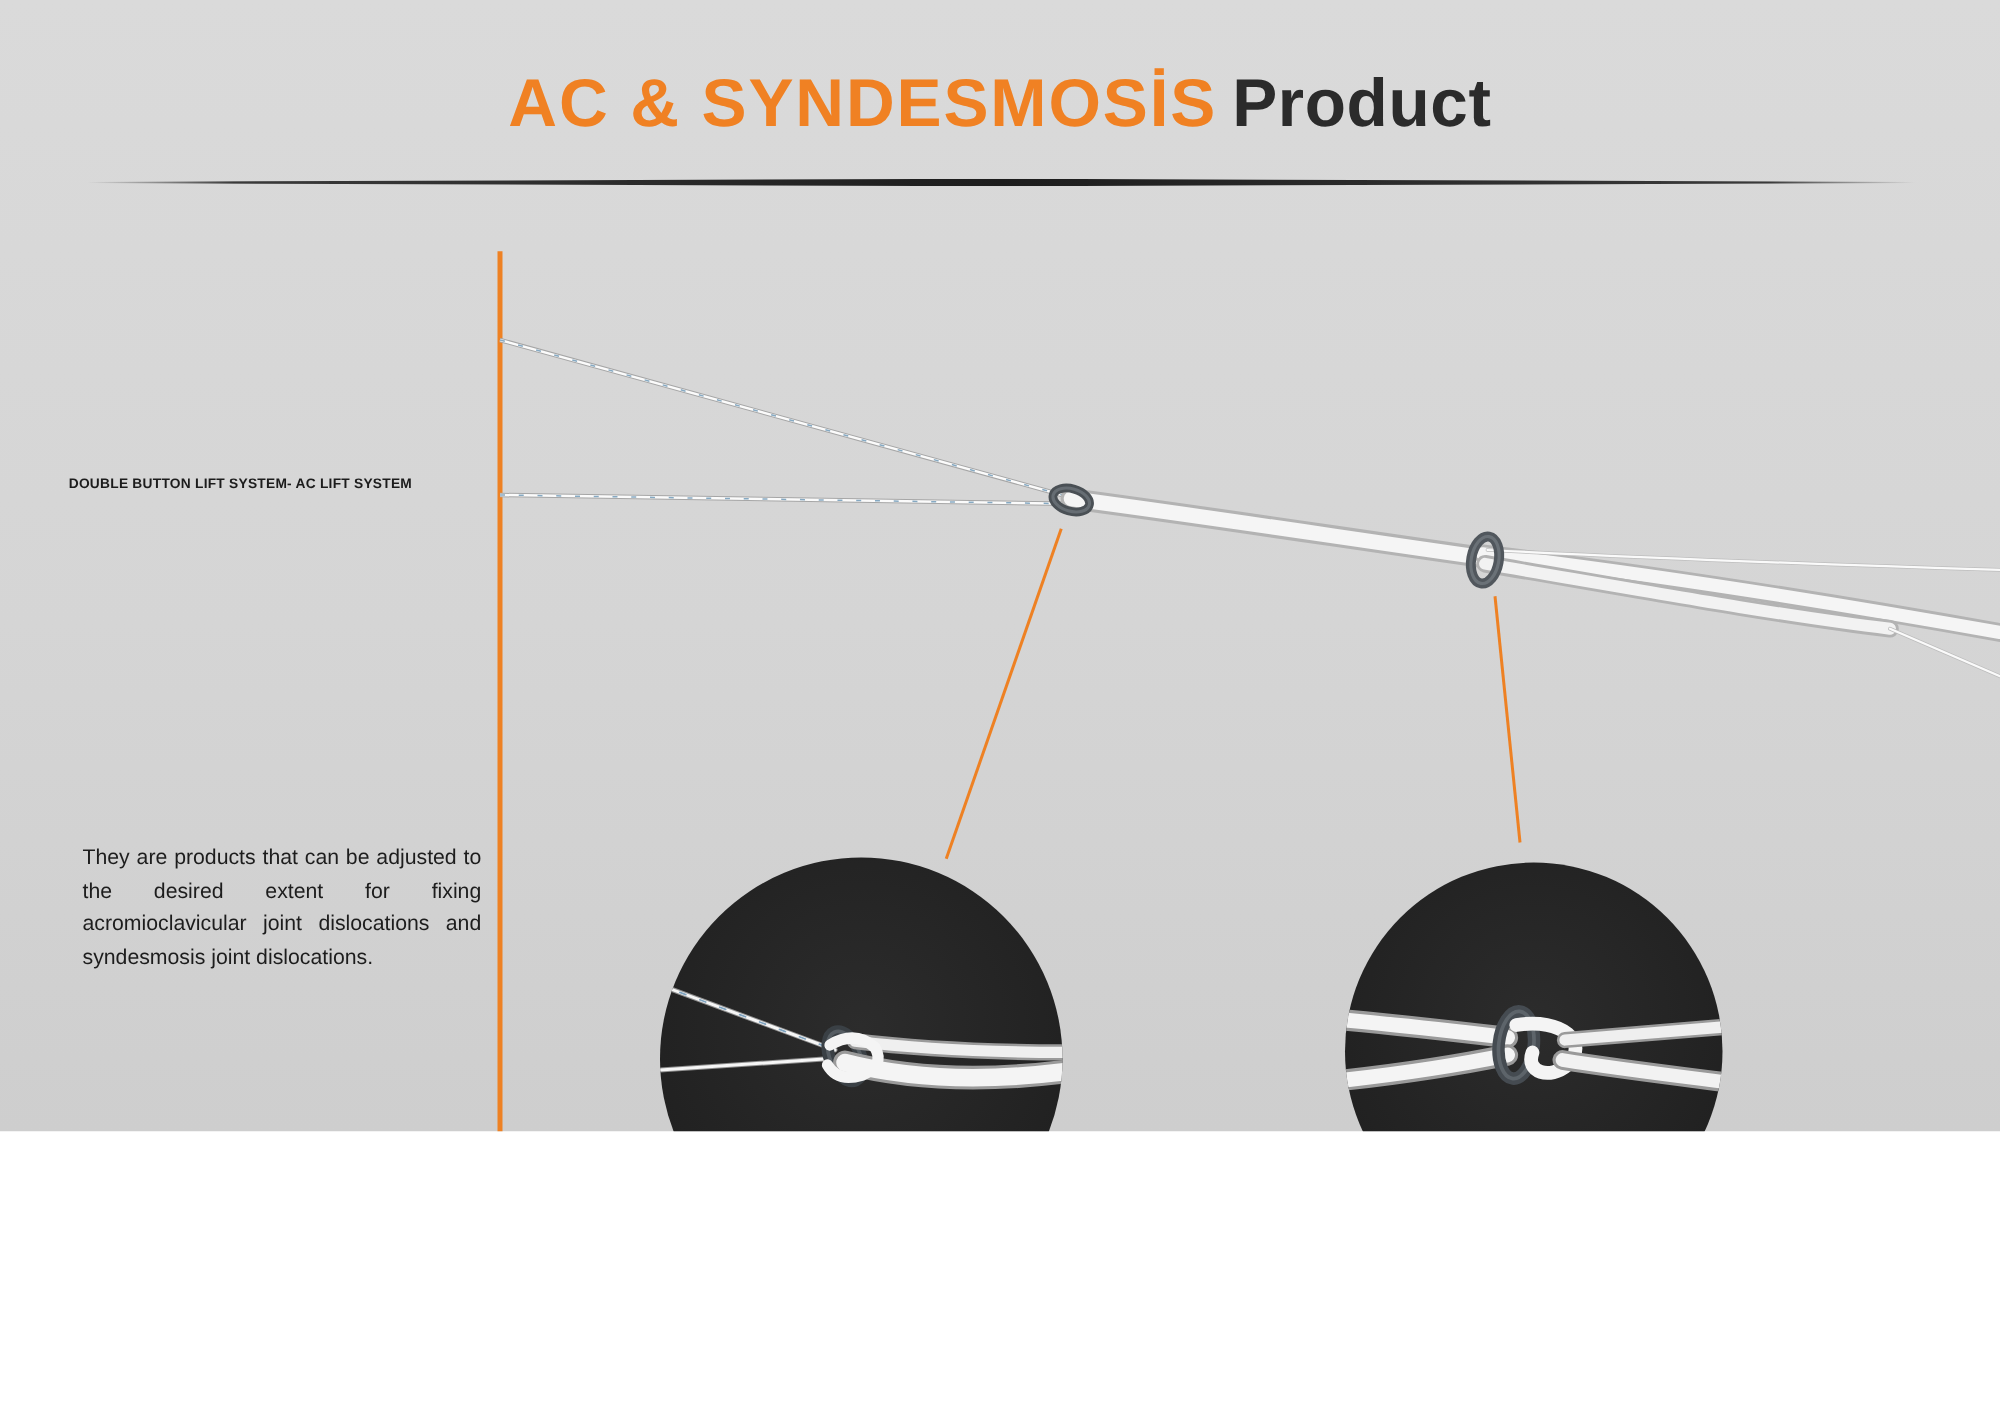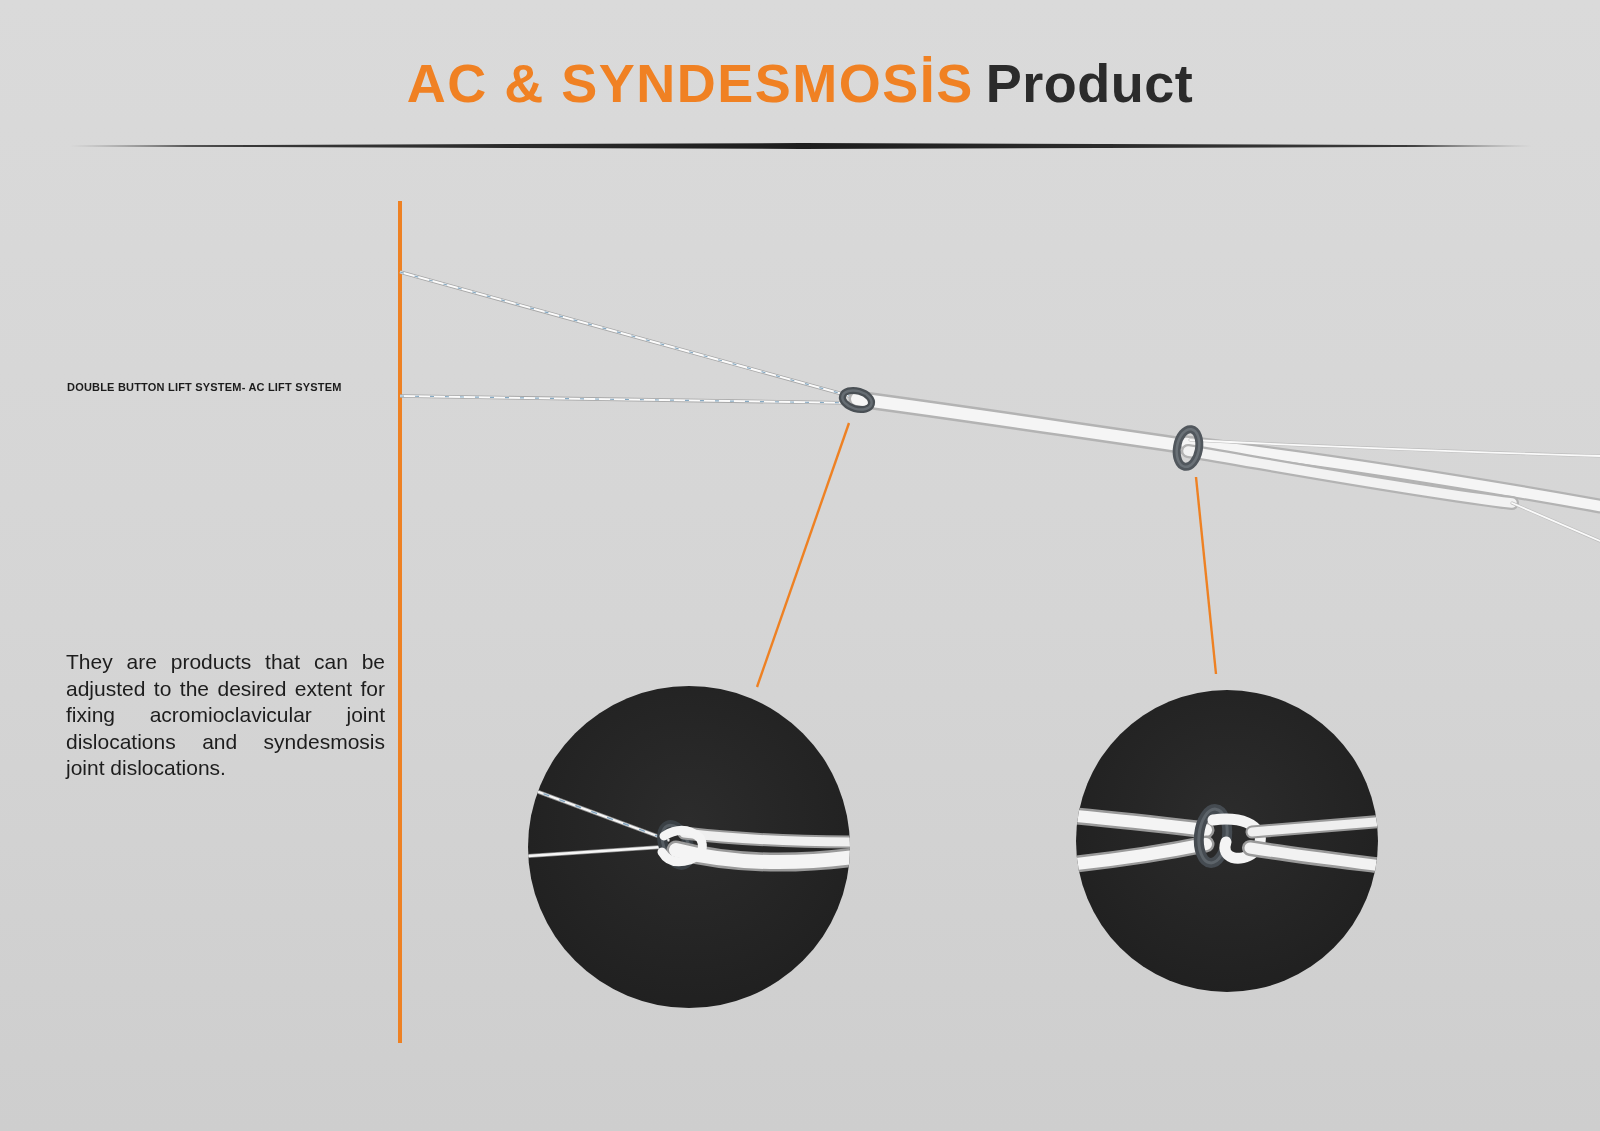--- a/index.html
+++ b/index.html
@@ -2,21 +2,21 @@
 <html><head>
 <meta charset="utf-8">
 <style>
   * { margin: 0; padding: 0; box-sizing: border-box; }
   html, body { width: 1600px; height: 1131px; }
   body { font-family: "Liberation Sans", sans-serif; }
 
   .page {
     position: relative;
     width: 1600px;
-    height: 1131px;
+    height: 905px;
     overflow: hidden;
     background: linear-gradient(180deg, #dadada 0%, #d5d5d5 55%, #cecece 100%);
   }
 
   .title {
     position: absolute;
     top: 52px;
     left: 0;
     width: 100%;
     text-align: center;
@@ -54,37 +54,37 @@
     position: absolute;
     left: 398px;
     top: 201px;
     width: 4px;
     height: 842px;
     background: #ee8123;
   }
 
   .labels {
     position: absolute;
-    left: 67px;
+    left: 55px;
     top: 374px;
     font-size: 11px;
     font-weight: bold;
     color: #1c1c1c;
     line-height: 26px;
     letter-spacing: 0.2px;
     white-space: nowrap;
   }
   .label2 { padding-left: 5px; }
 
   .description {
     position: absolute;
     left: 66px;
-    top: 649px;
+    top: 673px;
     width: 319px;
-    font-size: 21px;
+    font-size: 17px;
     line-height: 26.5px;
     color: #1d1d1d;
     text-align: justify;
   }
 
   .figure {
     position: absolute;
     left: 0;
     top: 0;
     width: 1600px;

